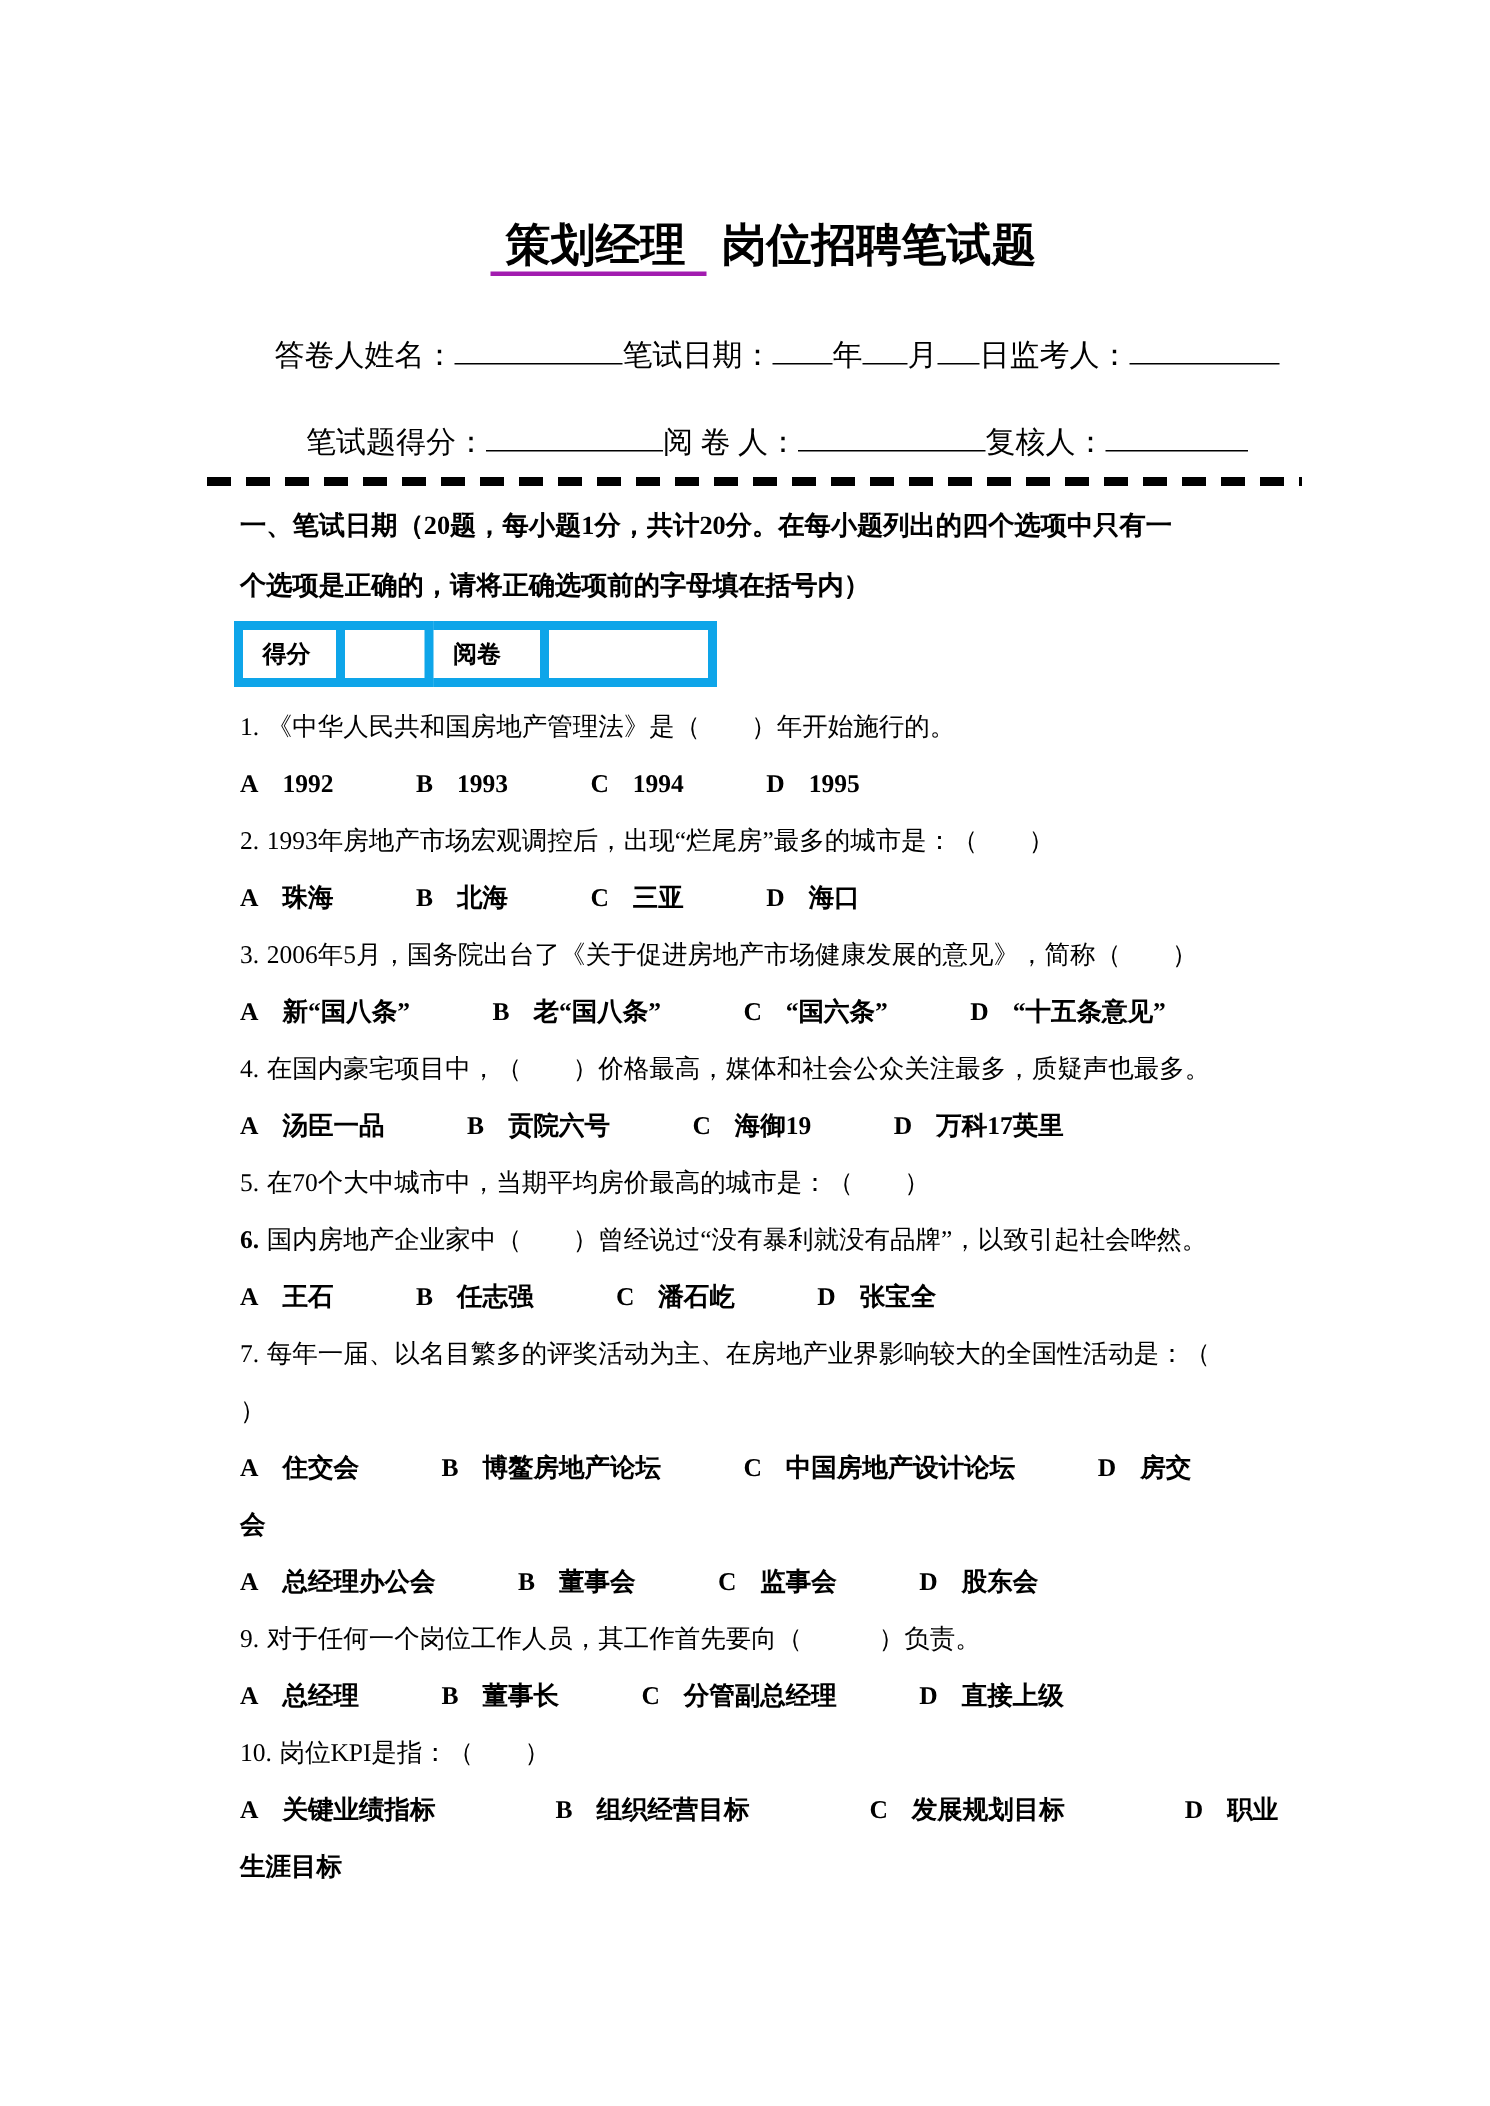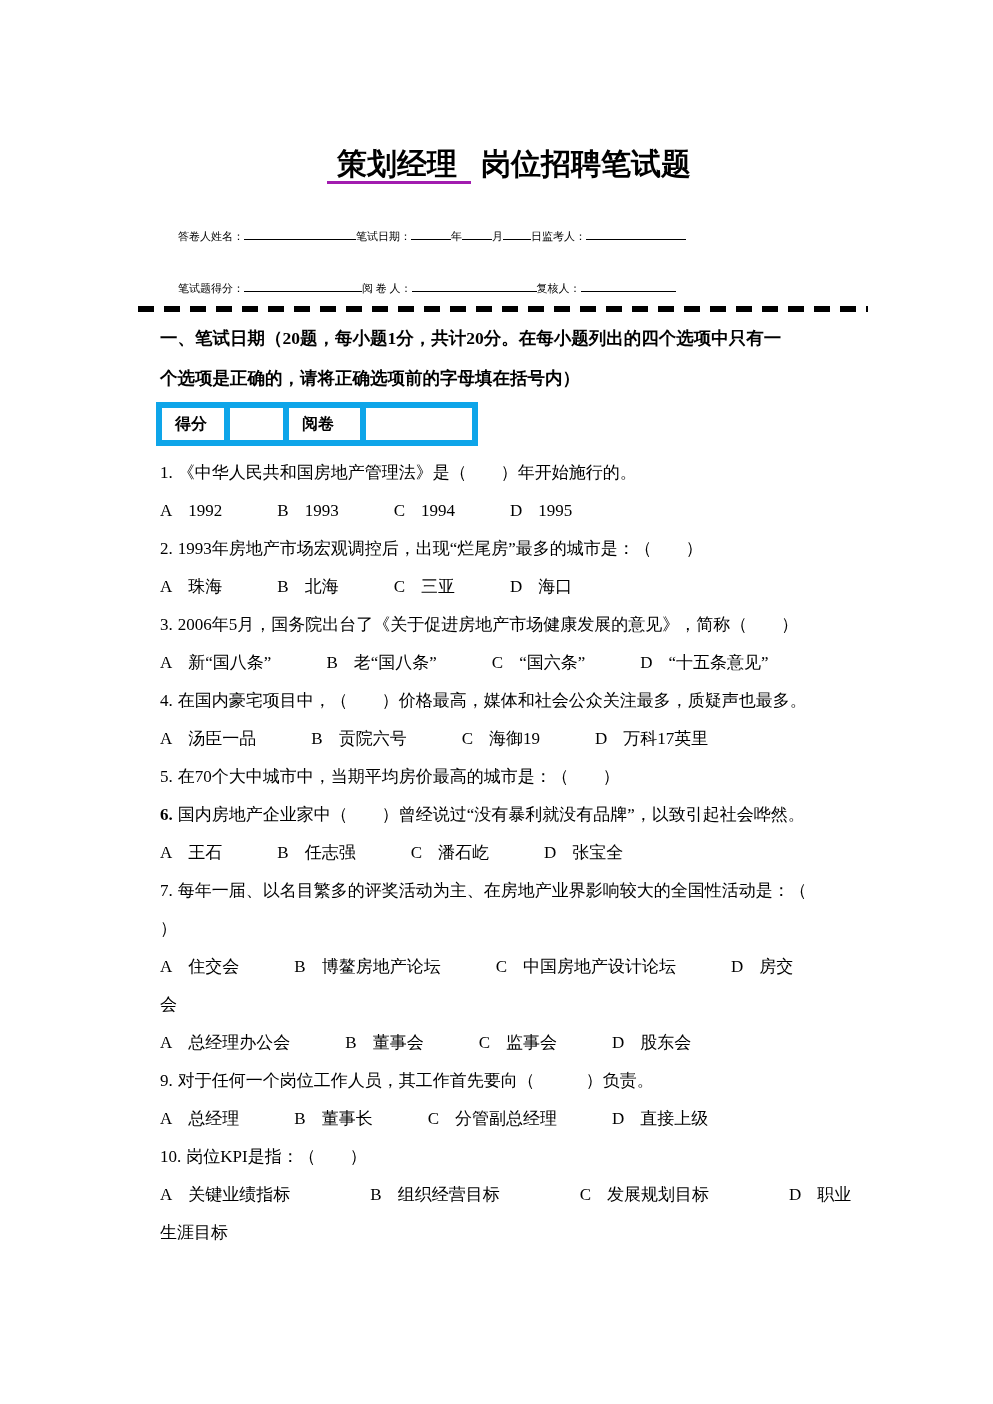--- a/index.html
+++ b/index.html
@@ -26,23 +26,23 @@
   }
   .title-underlined {
     border-bottom: 3px solid #a21caf;
     padding: 0 14px 1px 10px;
     margin-right: 10px;
   }
 
   
   .fields {
     display: flex;
-    justify-content: flex-start;
+    justify-content: center;
     align-items: flex-end;
-    font-size: 11px;
+    font-size: 20px;
     padding-left: 18px;
   }
   .fields.row1 { margin-top: 37px; }
   .fields.row2 { margin-top: 31px; }
   .fgroup { white-space: nowrap; }
   .blank {
     display: inline-block;
     border-bottom: 1px solid #000;
     height: 17px;
     vertical-align: baseline;
@@ -86,21 +86,21 @@
 
   
   .questions {
     margin-top: 8px;
     font-size: 17px;
   }
   .q-line { line-height: 38px; }
   .q-num { margin-right: 5px; }
   .question:nth-child(6) .q-num { font-weight: 600; }
   .options { line-height: 38px; width: 698px; }
-  .opt { margin-right: 55px; }
+  .opt { margin-right: 55px; font-weight: bold; }
   .opt-letter { margin-right: 16px; }
   .question:nth-child(10) .opt { margin-right: 80px; }
 </style>
 </head>
 <body>
 
 <div class="page">
 
   <div class="title">
     <span class="title-underlined">策划经理</span><span class="title-rest">岗位招聘笔试题</span>

